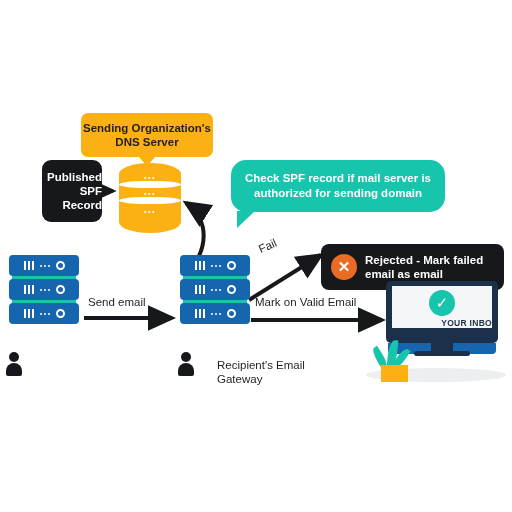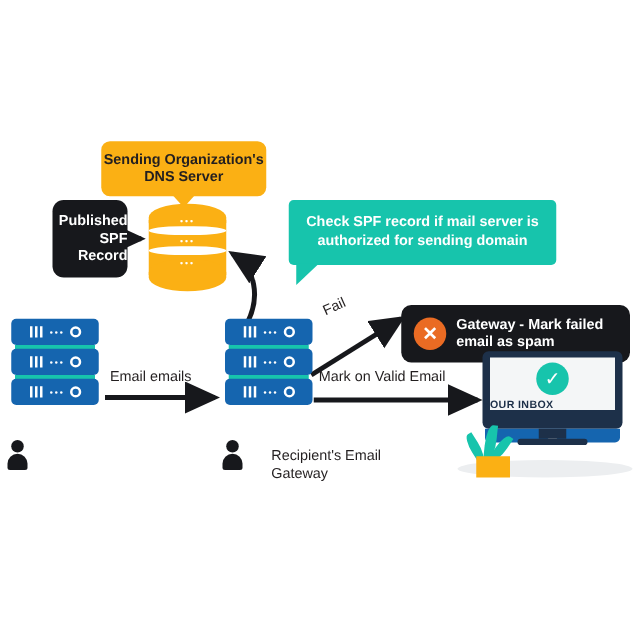--- a/index.html
+++ b/index.html
@@ -38,21 +38,21 @@
   
   #database{position:absolute;left:119px;top:163px;width:62px;height:68px;}
   .db-tier{position:absolute;left:0;width:62px;height:26px;background:#FBB014;border-radius:50%/42%;}
   .db-body{position:absolute;left:0;width:62px;background:#FBB014;}
   .db-dots{position:absolute;width:62px;text-align:center;color:#ffffff;font-size:7px;letter-spacing:1.5px;line-height:7px;}
   .db-sep{position:absolute;left:0;width:62px;height:7px;background:#ffffff;border-radius:50%/60%;}
 
   
   #check-bubble{
     position:absolute;left:231px;top:160px;width:214px;height:52px;
-    background:#17C4AC;border-radius:4px;
+    background:#17C4AC;border-radius:15px;
     display:flex;align-items:center;justify-content:center;text-align:center;
     color:#ffffff;font-size:11.5px;font-weight:bold;line-height:15px;padding:0 6px;
     box-sizing:border-box;
   }
   #check-bubble .tail{
     position:absolute;left:6px;bottom:-16px;
     width:0;height:0;border-top:17px solid #17C4AC;
     border-right:18px solid transparent;
   }
 
@@ -94,21 +94,21 @@
   #monitor .screen{position:absolute;left:6px;top:5px;width:100px;height:42px;background:#f4f6f7;}
   #monitor .bar{position:absolute;left:2px;bottom:3px;width:108px;height:11px;background:#1565AF;border-radius:0 0 4px 4px;}
   #monitor .knob{position:absolute;left:50%;margin-left:-4px;bottom:4.5px;width:8px;height:8px;border-radius:50%;background:#ffffff;}
   #monitor .neck{position:absolute;left:50%;margin-left:-11px;top:62px;width:22px;height:8px;background:#1d3049;}
   #monitor .foot{position:absolute;left:50%;margin-left:-28px;top:70px;width:56px;height:5px;background:#1d3049;border-radius:3px;}
   #monitor .check{
     position:absolute;left:50%;margin-left:-13px;top:9px;width:26px;height:26px;border-radius:50%;
     background:#17C4AC;color:#ffffff;font-size:15px;display:flex;align-items:center;justify-content:center;
   }
   #monitor .inbox-txt{
-    position:absolute;left:0;right:0;top:37px;text-align:left;
+    position:absolute;left:0;right:0;top:37px;text-align:right;
     color:#1d3049;font-size:8.5px;font-weight:bold;letter-spacing:.3px;
   }
 
   
   #plant{position:absolute;left:374px;top:340px;width:40px;height:42px;}
   #plant .pot{position:absolute;left:7px;top:25px;width:27px;height:17px;background:#FBB014;}
   #plant .leaf{position:absolute;background:#17C4AC;border-radius:60% 0 60% 0;}
 
   
   #floor{position:absolute;left:366px;top:368px;width:140px;height:14px;background:#eceef0;border-radius:50%;}
@@ -166,21 +166,21 @@
     <div class="db-dots" style="top:45px;">•••</div>
   </div>
 
   <div id="check-bubble">
     <span>Check SPF record if mail server is authorized for sending domain</span>
     <span class="tail"></span>
   </div>
 
   <div id="rejected-box">
     <span class="xcircle">✕</span>
-    <span class="rtxt">Gateway - Mark failed email as spam</span>
+    <span class="rtxt">Rejected - Mark failed email as email</span>
   </div>
 
   <div class="server-stack" style="left:9px;top:255px;">
     <div class="server-unit">
       <span class="su-bars">
           <i></i>
           <i></i>
           <i></i>
         </span>
       <span class="su-dots">
@@ -253,21 +253,21 @@
         </span>
       <span class="su-dots">
           <b></b>
           <b></b>
           <b></b>
         </span>
       <span class="su-ring"></span>
     </div>
   </div>
 
-  <div class="lbl" style="left:88px;top:295px;">Email emails</div>
+  <div class="lbl" style="left:88px;top:295px;">Send email</div>
   <div class="lbl" style="left:255px;top:295px;">Mark on Valid Email</div>
   <div class="lbl rot-fail" style="left:262px;top:242px;">Fail</div>
 
   <div class="person" style="left:6px;top:352px;">
     <span class="head"></span>
     <span class="body"></span>
   </div>
 
   <div class="person" style="left:178px;top:352px;">
     <span class="head"></span>

